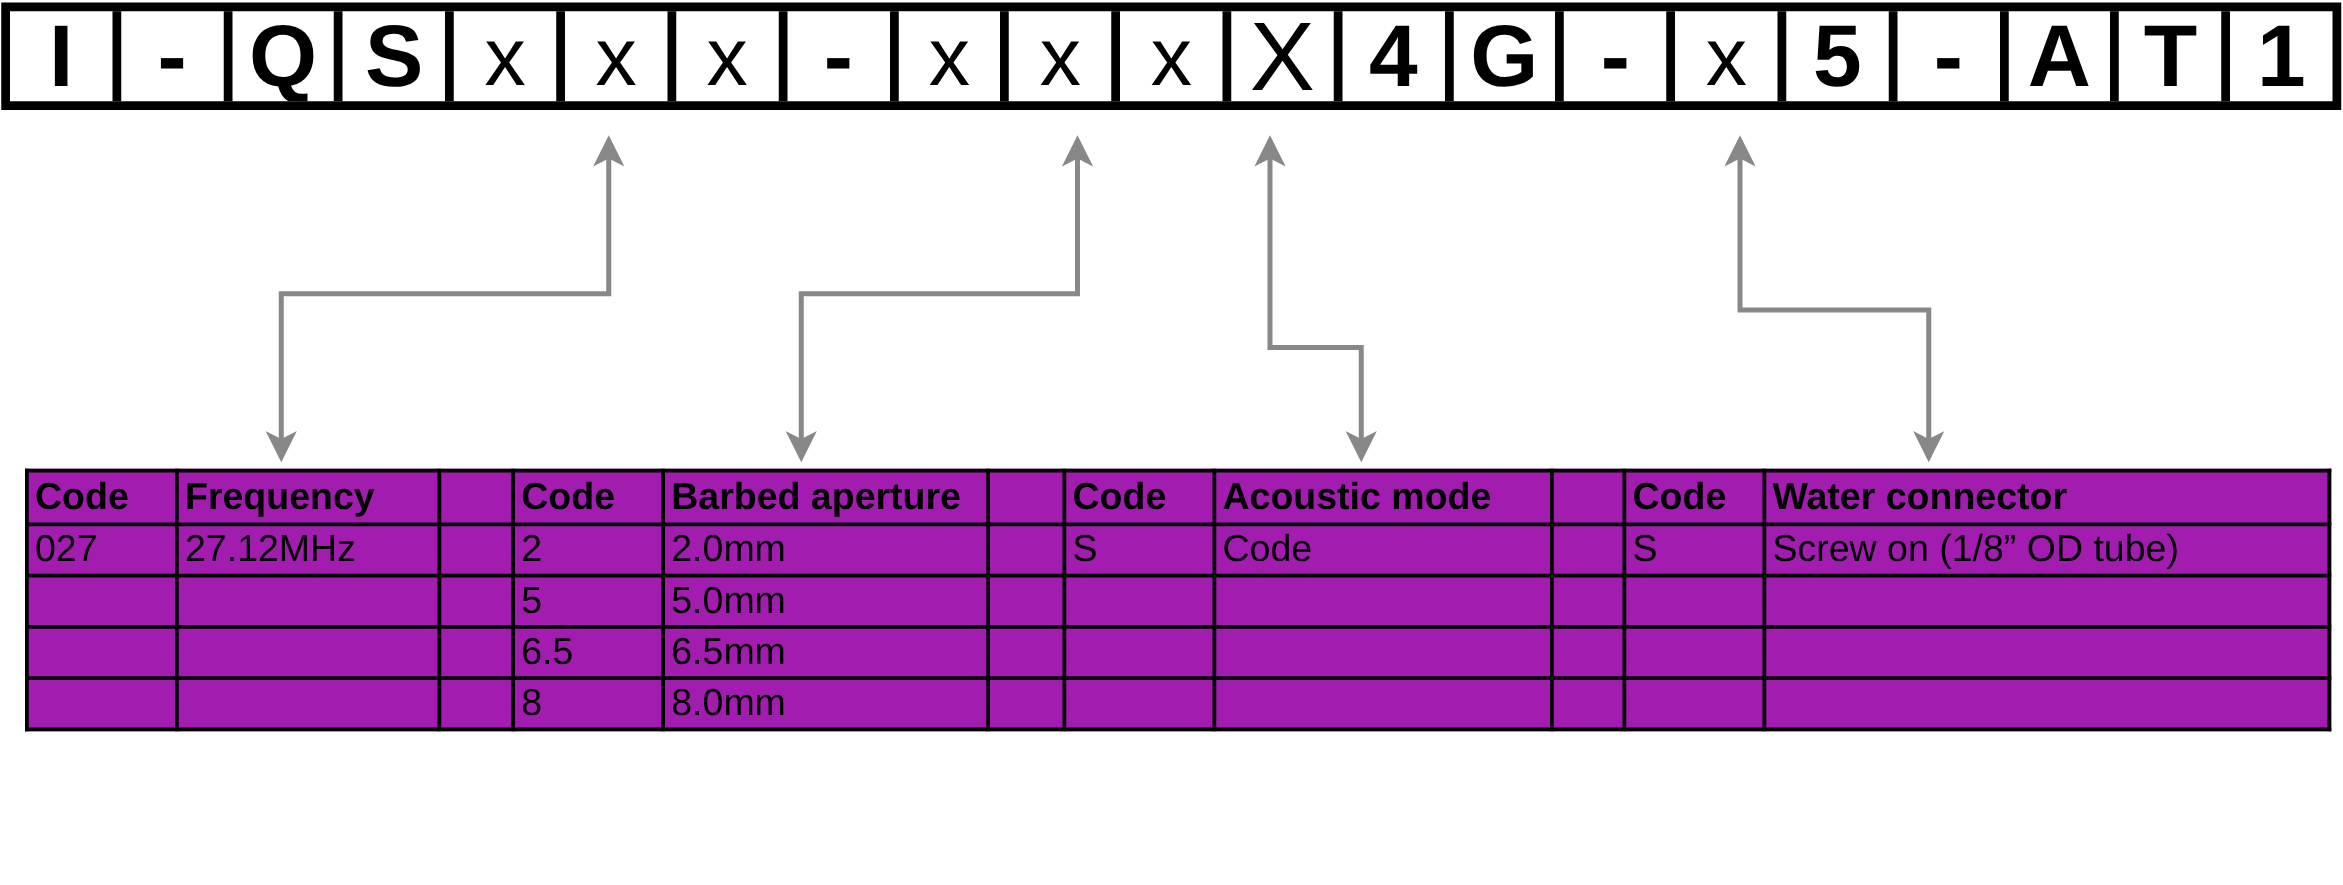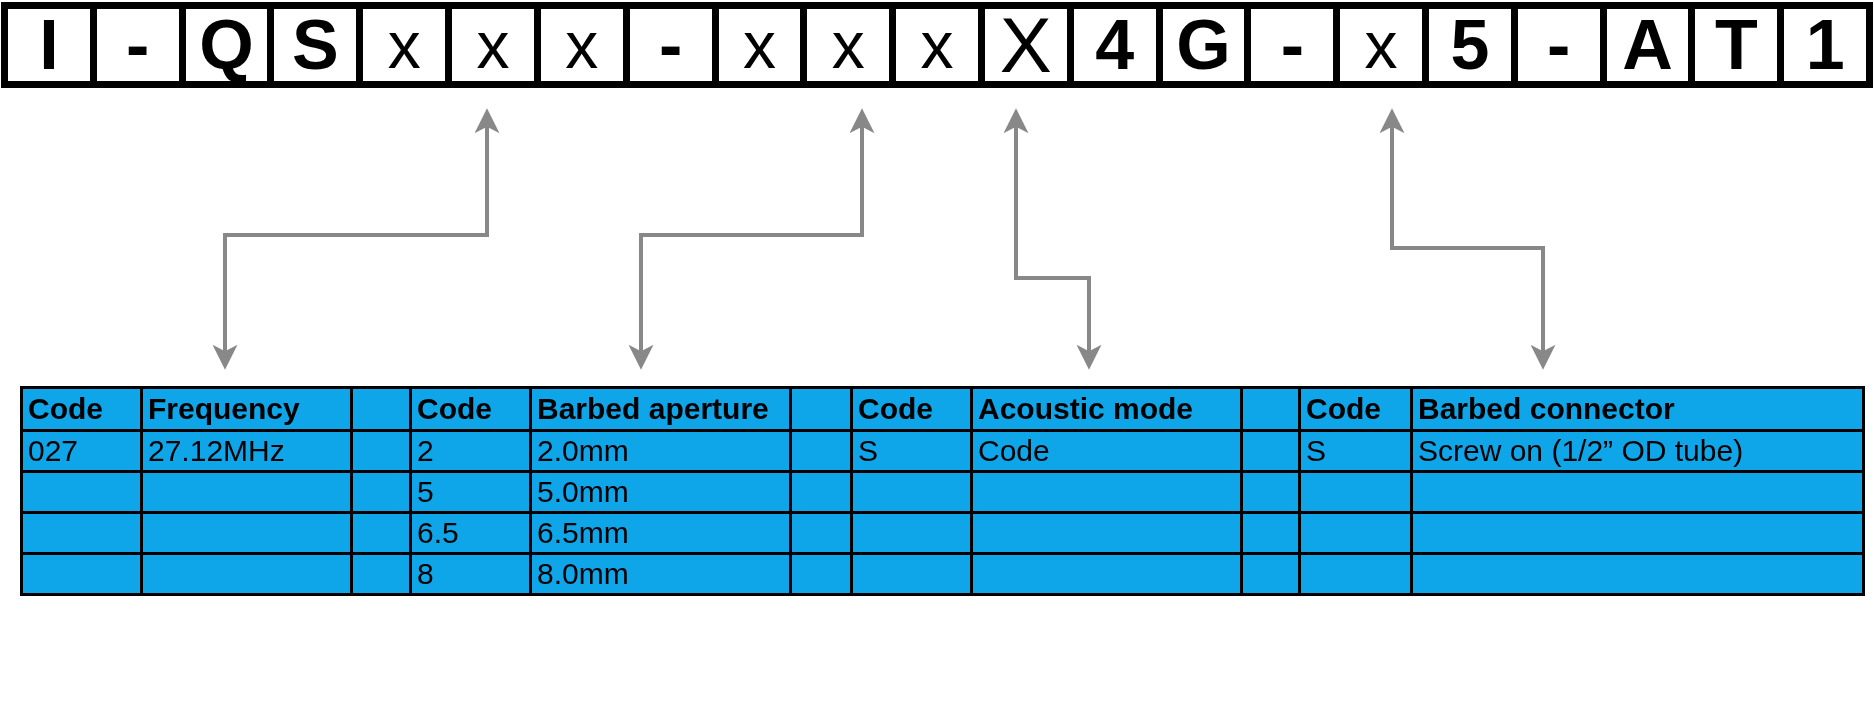--- a/index.html
+++ b/index.html
@@ -14,22 +14,22 @@
   .pn-cell:first-child{border-left:none;}
   .pn-cell[data-variant="fixed"]{font-weight:700;font-size:70px;}
   .pn-cell[data-variant="variable"]{font-weight:400;font-size:66px;}
   .pn-cell[data-variant="variable-large"]{font-weight:400;font-size:78px;}
 
   
   svg.arrows{position:absolute;left:0;top:0;width:1874px;height:708px;}
   svg.arrows path.conn{fill:none;stroke-width:4px;}
 
   
-  table.code-table{position:absolute;left:20px;top:386px;width:1842px;
-                   border-collapse:collapse;table-layout:fixed;background:#0ea5e9;}
+  table.code-table{position:absolute;left:20px;top:375px;width:1842px;
+                   border-collapse:collapse;table-layout:fixed;background:#a21caf;}
   table.code-table th,table.code-table td{border:3px solid #000;padding:0 2px 0 5px;
       text-align:left;vertical-align:middle;font-size:30px;line-height:1;
       white-space:nowrap;overflow:hidden;}
   table.code-table th{font-weight:700;}
   tr.hdr{height:43px;}
   tr.r{height:41px;}
   col.w-code1{width:120px;} col.w-freq{width:210px;} col.w-sp1{width:59px;}
   col.w-code2{width:120px;} col.w-aper{width:260px;} col.w-sp2{width:61px;}
   col.w-code3{width:120px;} col.w-acou{width:270px;} col.w-sp3{width:58px;}
   col.w-code4{width:112px;} col.w-water{width:452px;}
@@ -94,34 +94,34 @@
       <th>Code</th>
           <th>Frequency</th>
           <th></th>
           <th>Code</th>
           <th>Barbed aperture</th>
           <th></th>
           <th>Code</th>
           <th>Acoustic mode</th>
           <th></th>
           <th>Code</th>
-          <th>Barbed connector</th>
+          <th>Water connector</th>
     </tr>
     <tr class="r">
       <td>027</td>
           <td>27.12MHz</td>
           <td></td>
           <td>2</td>
           <td>2.0mm</td>
           <td></td>
           <td>S</td>
           <td>Code</td>
           <td></td>
           <td>S</td>
-          <td>Screw on (1/2” OD tube)</td>
+          <td>Screw on (1/8” OD tube)</td>
     </tr>
     <tr class="r">
       <td></td>
           <td></td>
           <td></td>
           <td>5</td>
           <td>5.0mm</td>
           <td></td>
           <td></td>
           <td></td>

